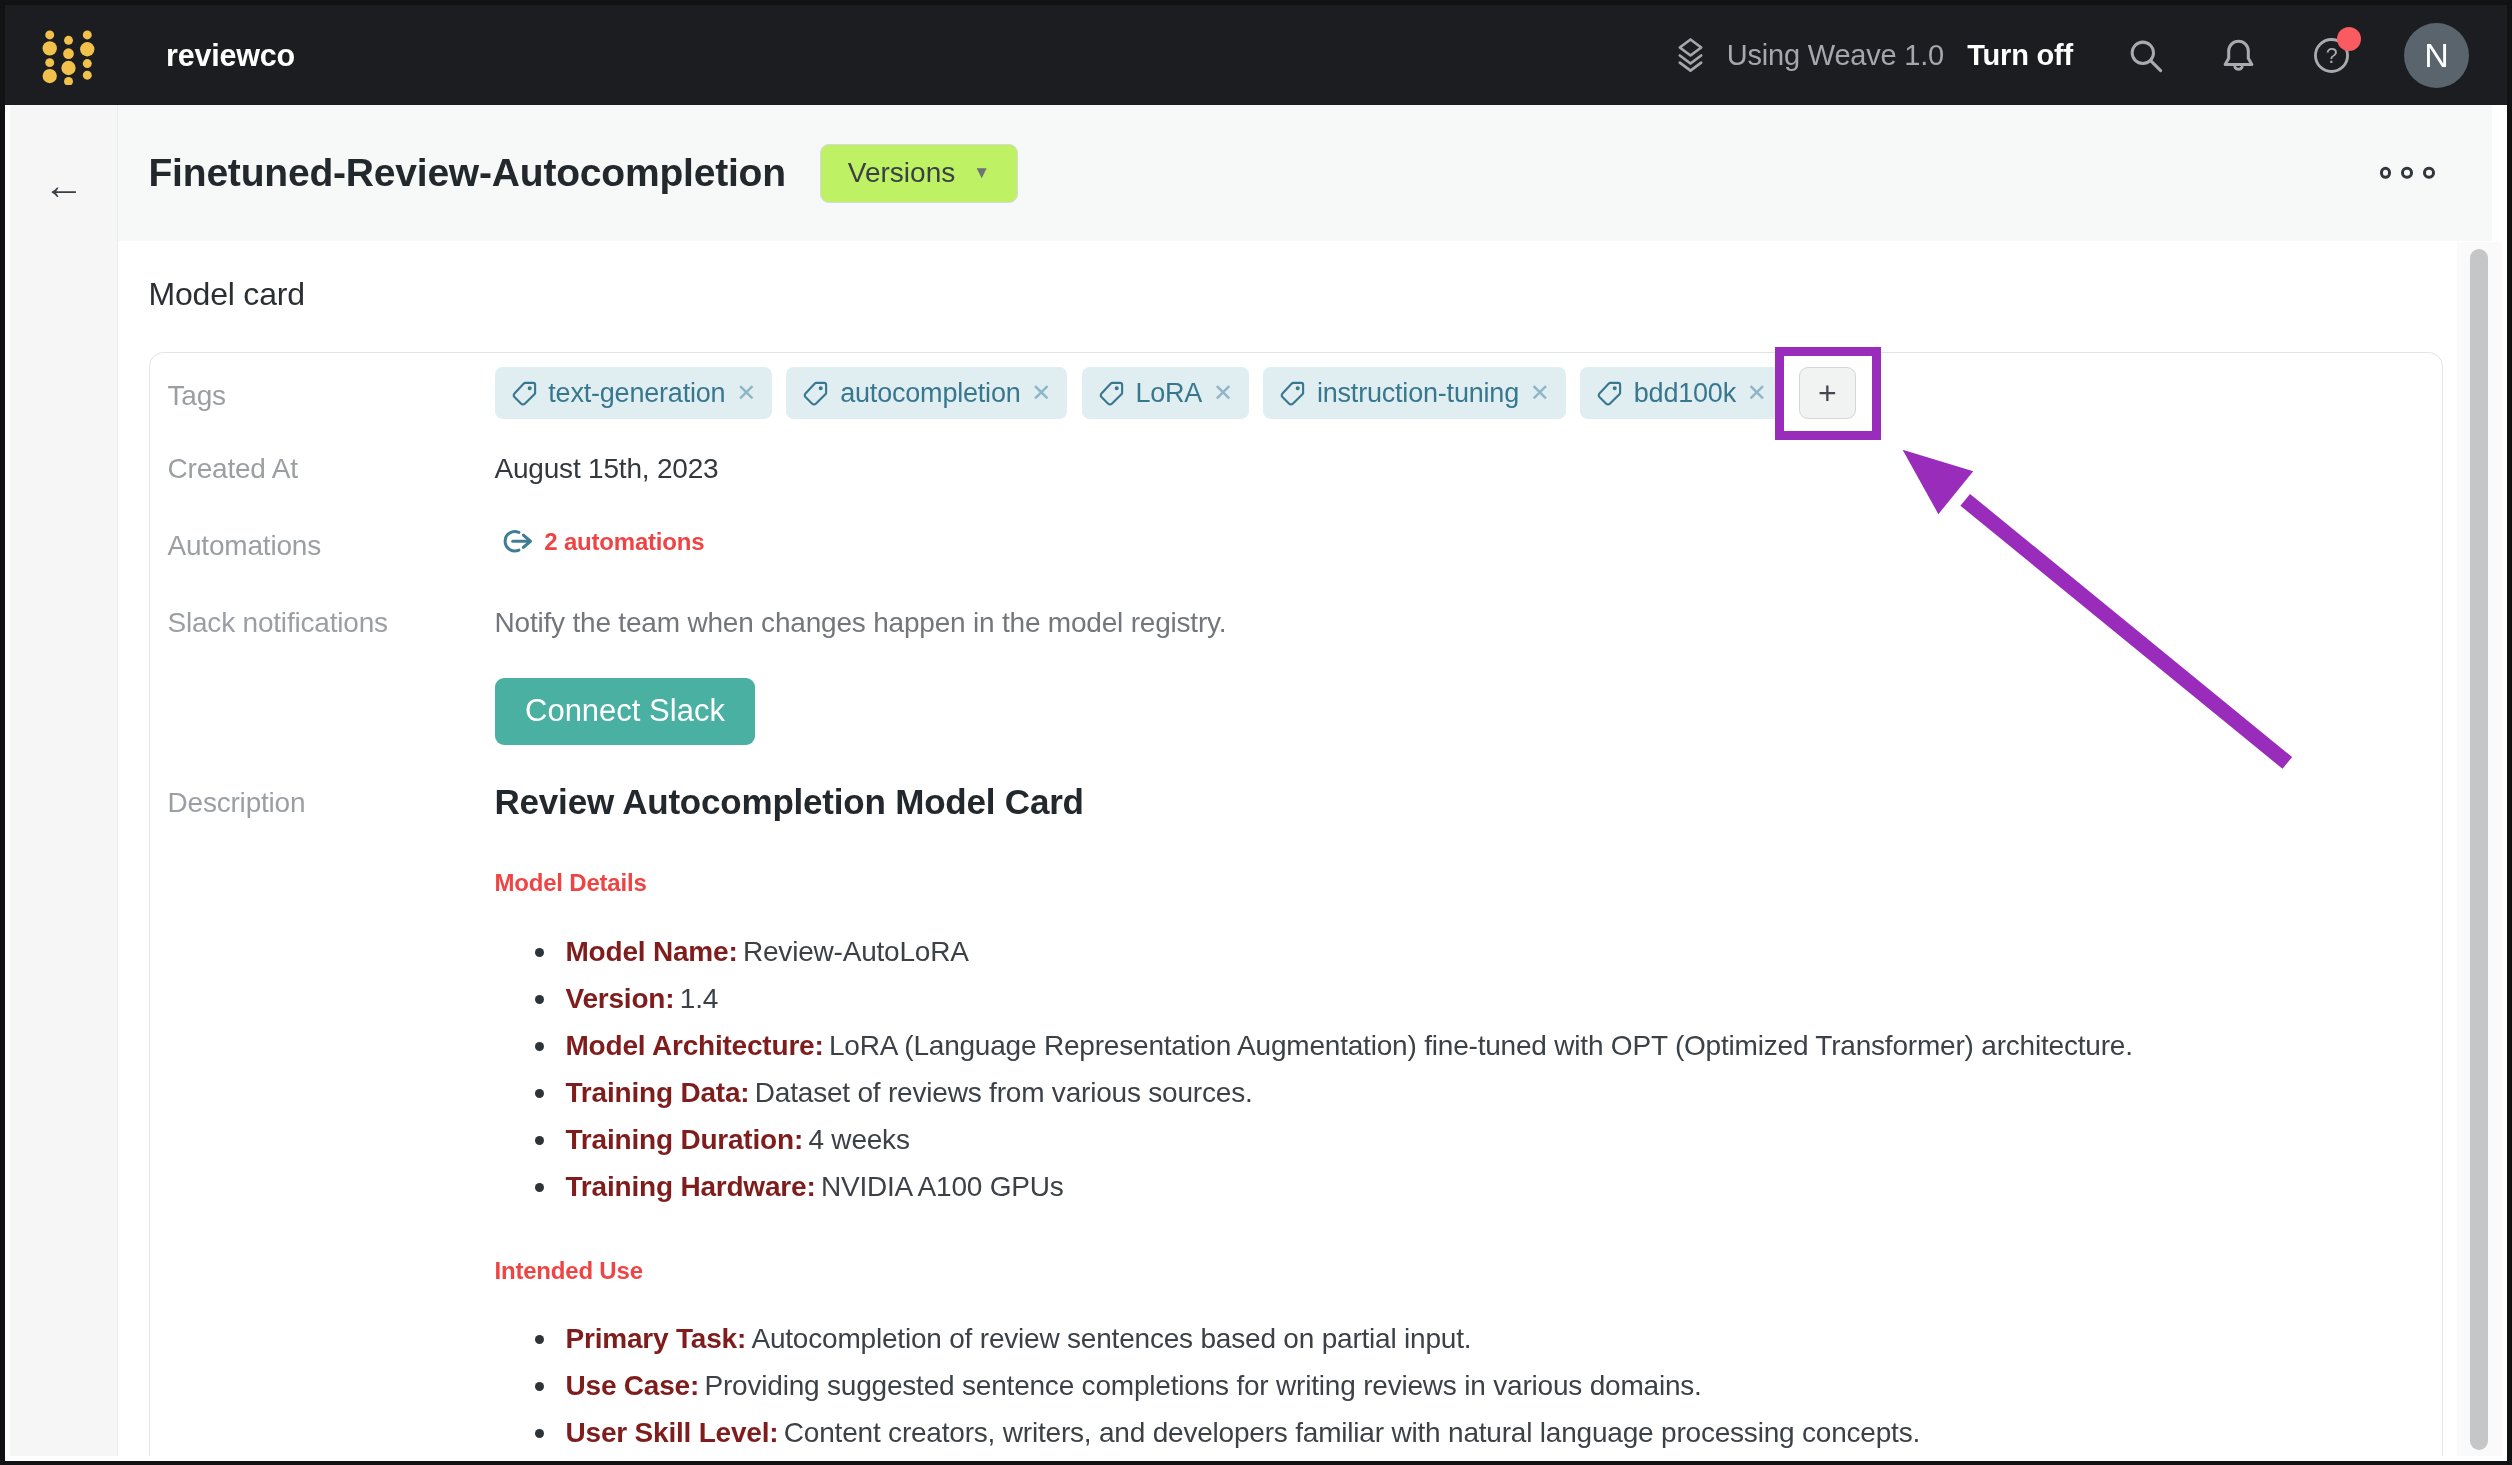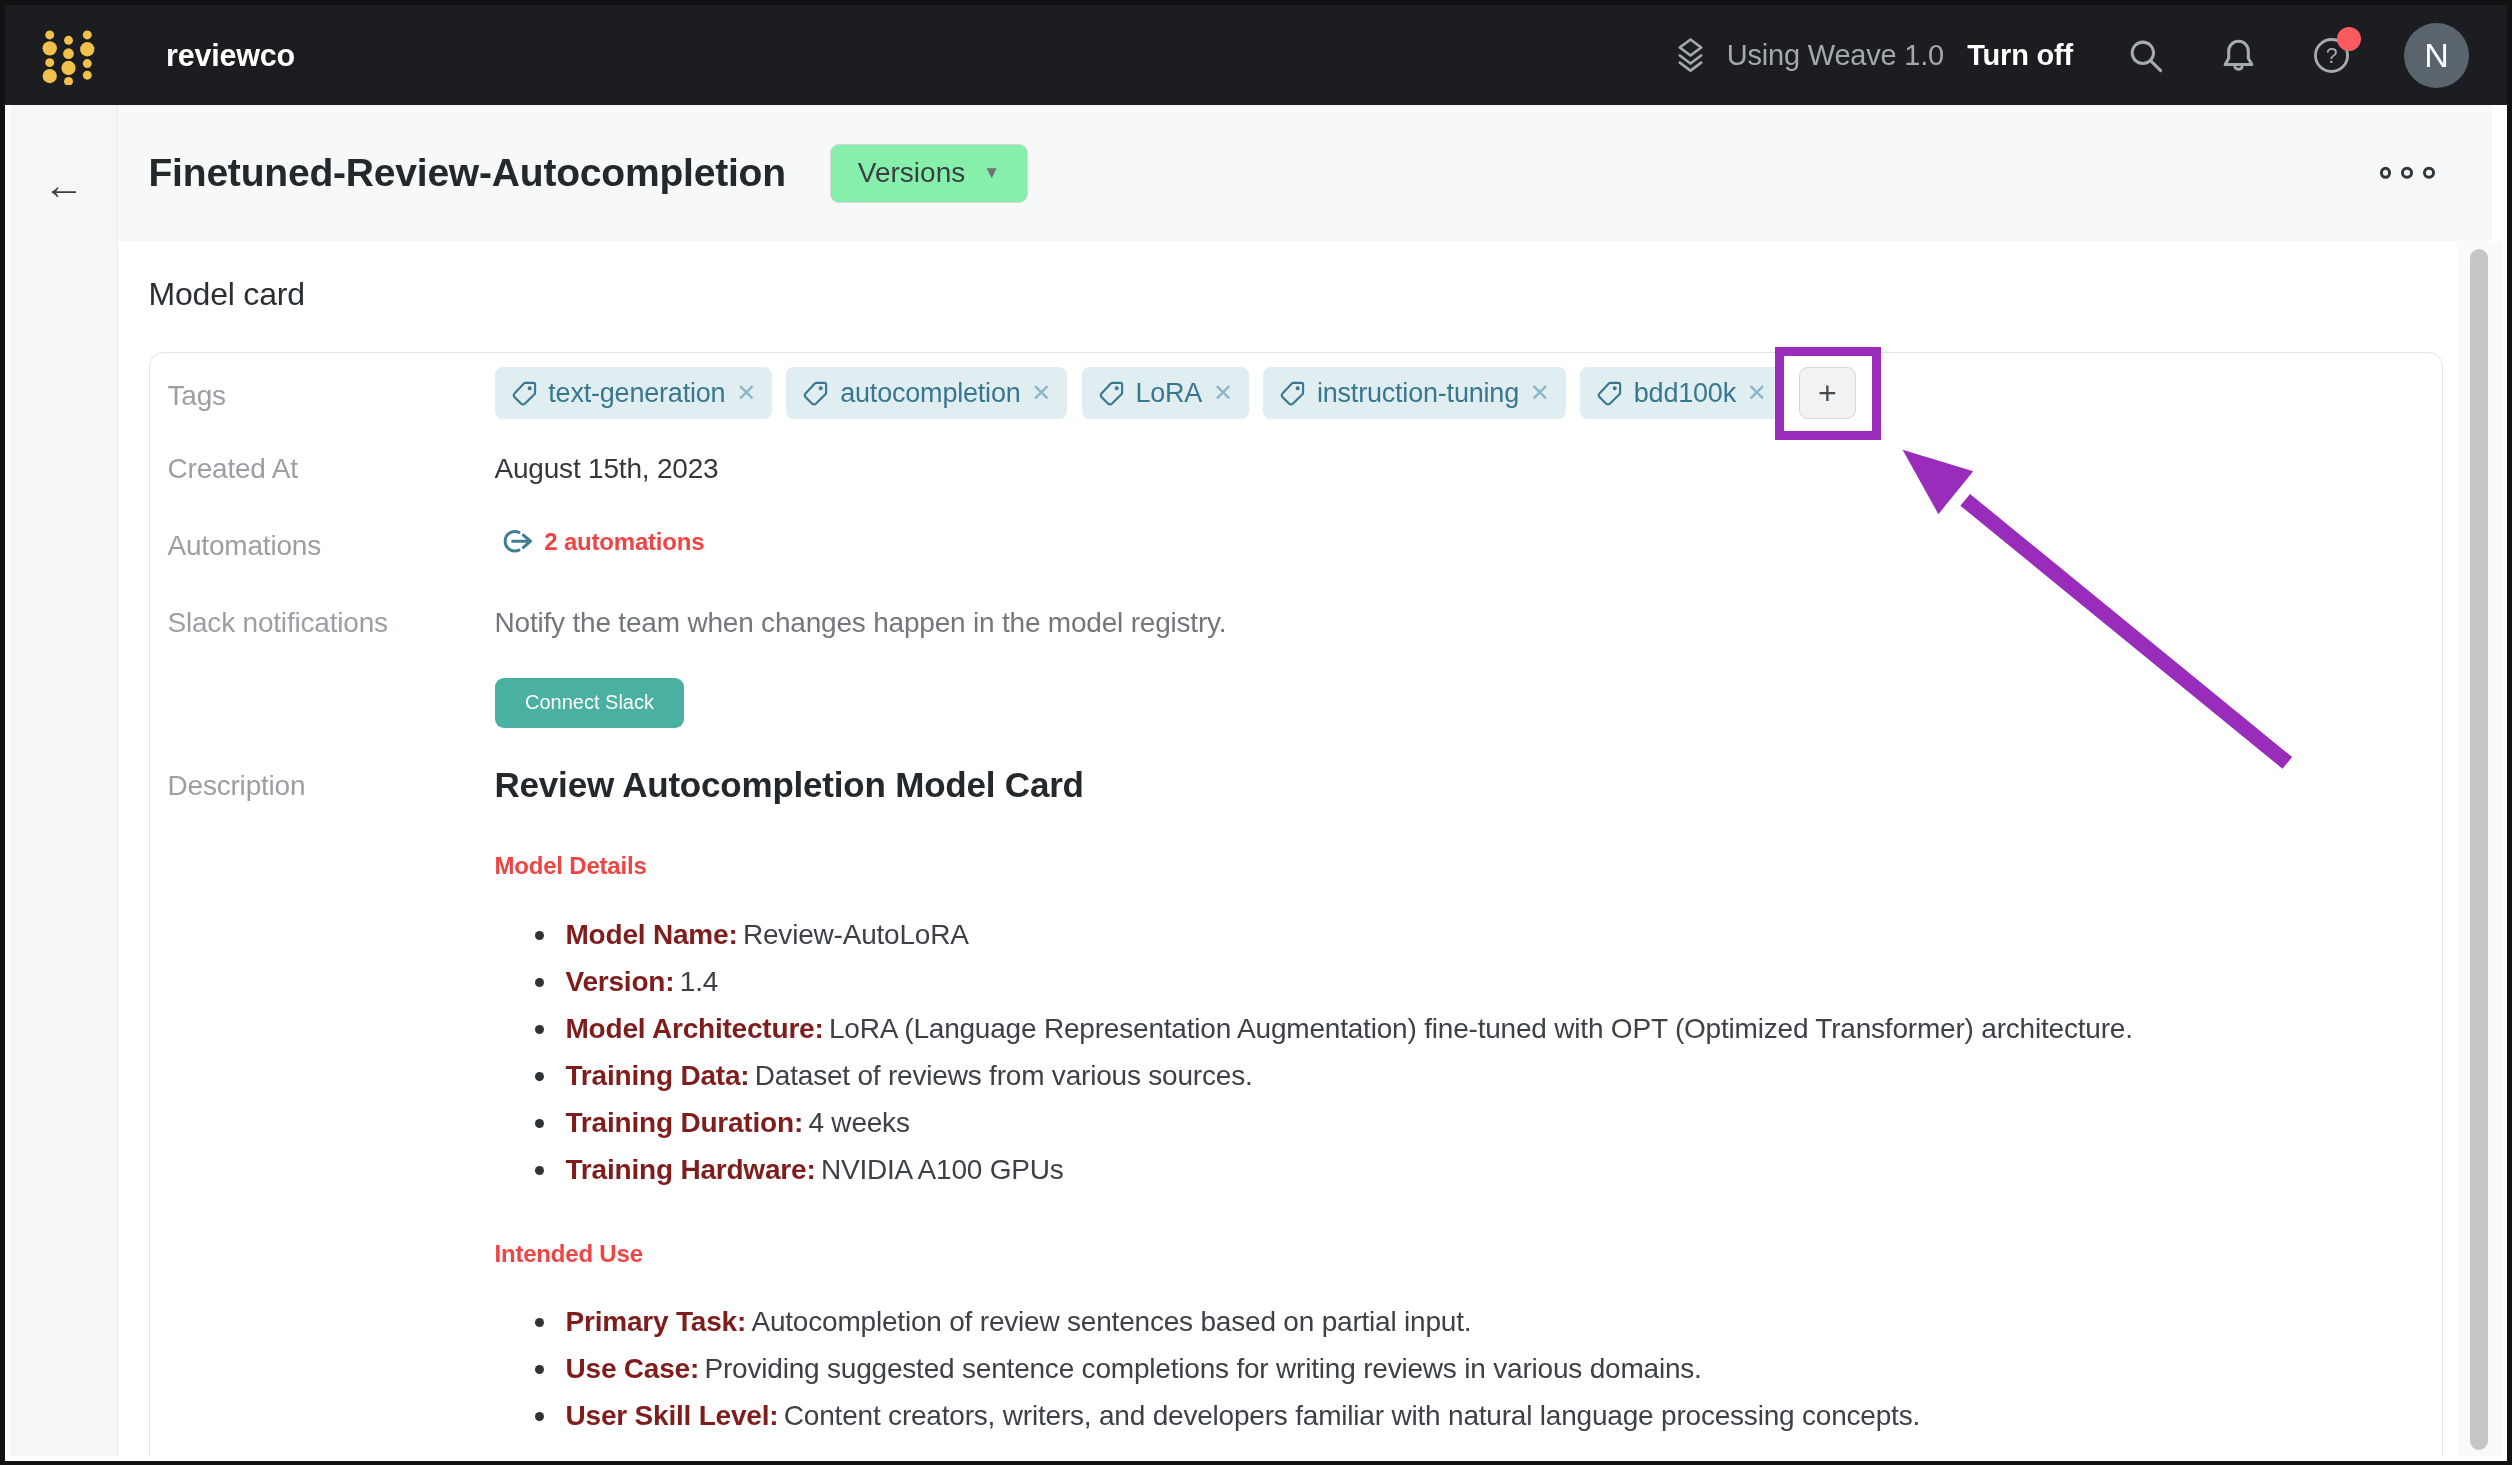--- a/index.html
+++ b/index.html
@@ -20,21 +20,21 @@
   .nav-icon{width:41px;height:41px;display:block;}
   .help-wrap{position:relative;width:41px;height:41px;}
   .notif-dot{position:absolute;top:-7.2px;right:-9px;width:24px;height:24px;border-radius:50%;background:#F95B60;}
   .avatar{width:65px;height:65px;border-radius:50%;background:#59646C;color:#fff;font-size:34px;display:flex;align-items:center;justify-content:center;}
   
   .rail{position:absolute;left:5.4px;top:100px;bottom:5.4px;width:108px;background:#F6F6F6;border-right:0.9px solid #ECECEC;}
   .back-btn{display:block;margin:52px auto 0;width:54px;height:54px;font-size:41px;line-height:54px;text-align:center;color:#3A4045;background:none;border:none;cursor:pointer;}
   
   .page-header{position:absolute;left:113px;top:100px;right:15px;height:136px;background:#F7F8F8;display:flex;align-items:center;padding-left:30.5px;}
   .page-title{font-size:39px;font-weight:700;color:#23282D;}
-  .versions-btn{margin-left:44px;display:flex;align-items:center;gap:18px;background:#86efac;border:1.8px solid #D6D8DA;border-radius:9px;padding:12.5px 27px;font-size:28px;color:#3A4045;cursor:pointer;font-family:inherit;}
+  .versions-btn{margin-left:34px;display:flex;align-items:center;gap:18px;background:#bef264;border:1.8px solid #D6D8DA;border-radius:9px;padding:12.5px 27px;font-size:28px;color:#3A4045;cursor:pointer;font-family:inherit;}
   .versions-caret{font-size:17px;color:#6E7control;color:#6E7378;}
   .overflow-btn{position:absolute;right:52px;top:50%;transform:translateY(-50%);display:flex;gap:10px;background:none;border:none;cursor:pointer;padding:5.4px;}
   .overflow-btn i{display:block;width:11.6px;height:11.6px;border:3.6px solid #31363C;border-radius:50%;}
   
   .content{position:absolute;left:113px;top:237px;right:50px;bottom:5.4px;background:#ffffff;padding:34px 0 0 30.5px;overflow:hidden;}
   .section-heading{font-size:32px;font-weight:400;color:#2A2F34;margin:0 0 39px 0;}
   .card{border:1.8px solid #E2E3E5;border-radius:14.3px;min-height:1183px;padding:14.3px 21.5px 36px 18px;margin-right:14.3px;}
   .row{display:grid;grid-template-columns:327px 1fr;align-items:start;}
   .row-label{font-size:28px;color:#9B9FA4;padding-top:10.8px;}
   
@@ -47,21 +47,21 @@
   .plus-btn{width:57px;height:52px;background:#F1F2F2;border:1.8px solid #D4D6D8;border-radius:9px;font-size:32px;color:#44494F;cursor:pointer;line-height:1;font-family:inherit;}
   .hl-box{position:absolute;left:-24px;top:-20.6px;width:106px;height:93px;border:9px solid #992CBB;pointer-events:none;}
   .hl-arrow{position:absolute;left:81px;top:72px;width:412px;height:340px;pointer-events:none;overflow:visible;}
   
   .row-created{margin-top:23px;}
   .row-created .value{font-size:28px;color:#33383D;padding-top:10.8px;}
   .row-automations{margin-top:34px;}
   .automations-link{display:inline-flex;align-items:center;gap:10.8px;font-size:24px;font-weight:700;color:#ef4444;text-decoration:none;padding-top:7.2px;cursor:pointer;}
   .row-slack{margin-top:34px;}
   .slack-text{font-size:28px;color:#73777C;padding-top:10.8px;}
-  .slack-btn{grid-column:2;margin-top:39px;height:50px;padding:0 30.5px;background:#4AB0A1;color:#ffffff;font-size:20px;border:none;border-radius:9px;cursor:pointer;justify-self:start;font-family:inherit;}
+  .slack-btn{grid-column:2;margin-top:39px;height:67px;padding:0 30.5px;background:#4AB0A1;color:#ffffff;font-size:31px;border:none;border-radius:9px;cursor:pointer;justify-self:start;font-family:inherit;}
   .row-description{margin-top:32px;}
   .desc h1{font-size:35px;font-weight:700;color:#23282D;margin:5.4px 0 0 0;}
   .desc h3{font-size:24px;font-weight:700;color:#ef4444;margin:47px 0 0 0;}
   .desc ul{list-style:none;margin:30.5px 0 0 0;padding:0 0 0 39px;}
   .desc li{position:relative;padding-left:32px;font-size:28px;line-height:47px;color:#3C4147;}
   .desc li::before{content:"";position:absolute;left:1.8px;top:20px;width:9px;height:9px;border-radius:50%;background:#2E3338;}
   .desc b{color:#7f1d1d;margin-right:5.4px;}
   
   .scroll-track{position:absolute;right:5.4px;top:237px;bottom:5.4px;width:45px;background:#FAFAFA;}
   .scroll-thumb{position:absolute;left:13.4px;right:13.4px;top:7.2px;bottom:5.4px;background:#C4C6C8;border-radius:9px;cursor:pointer;}

